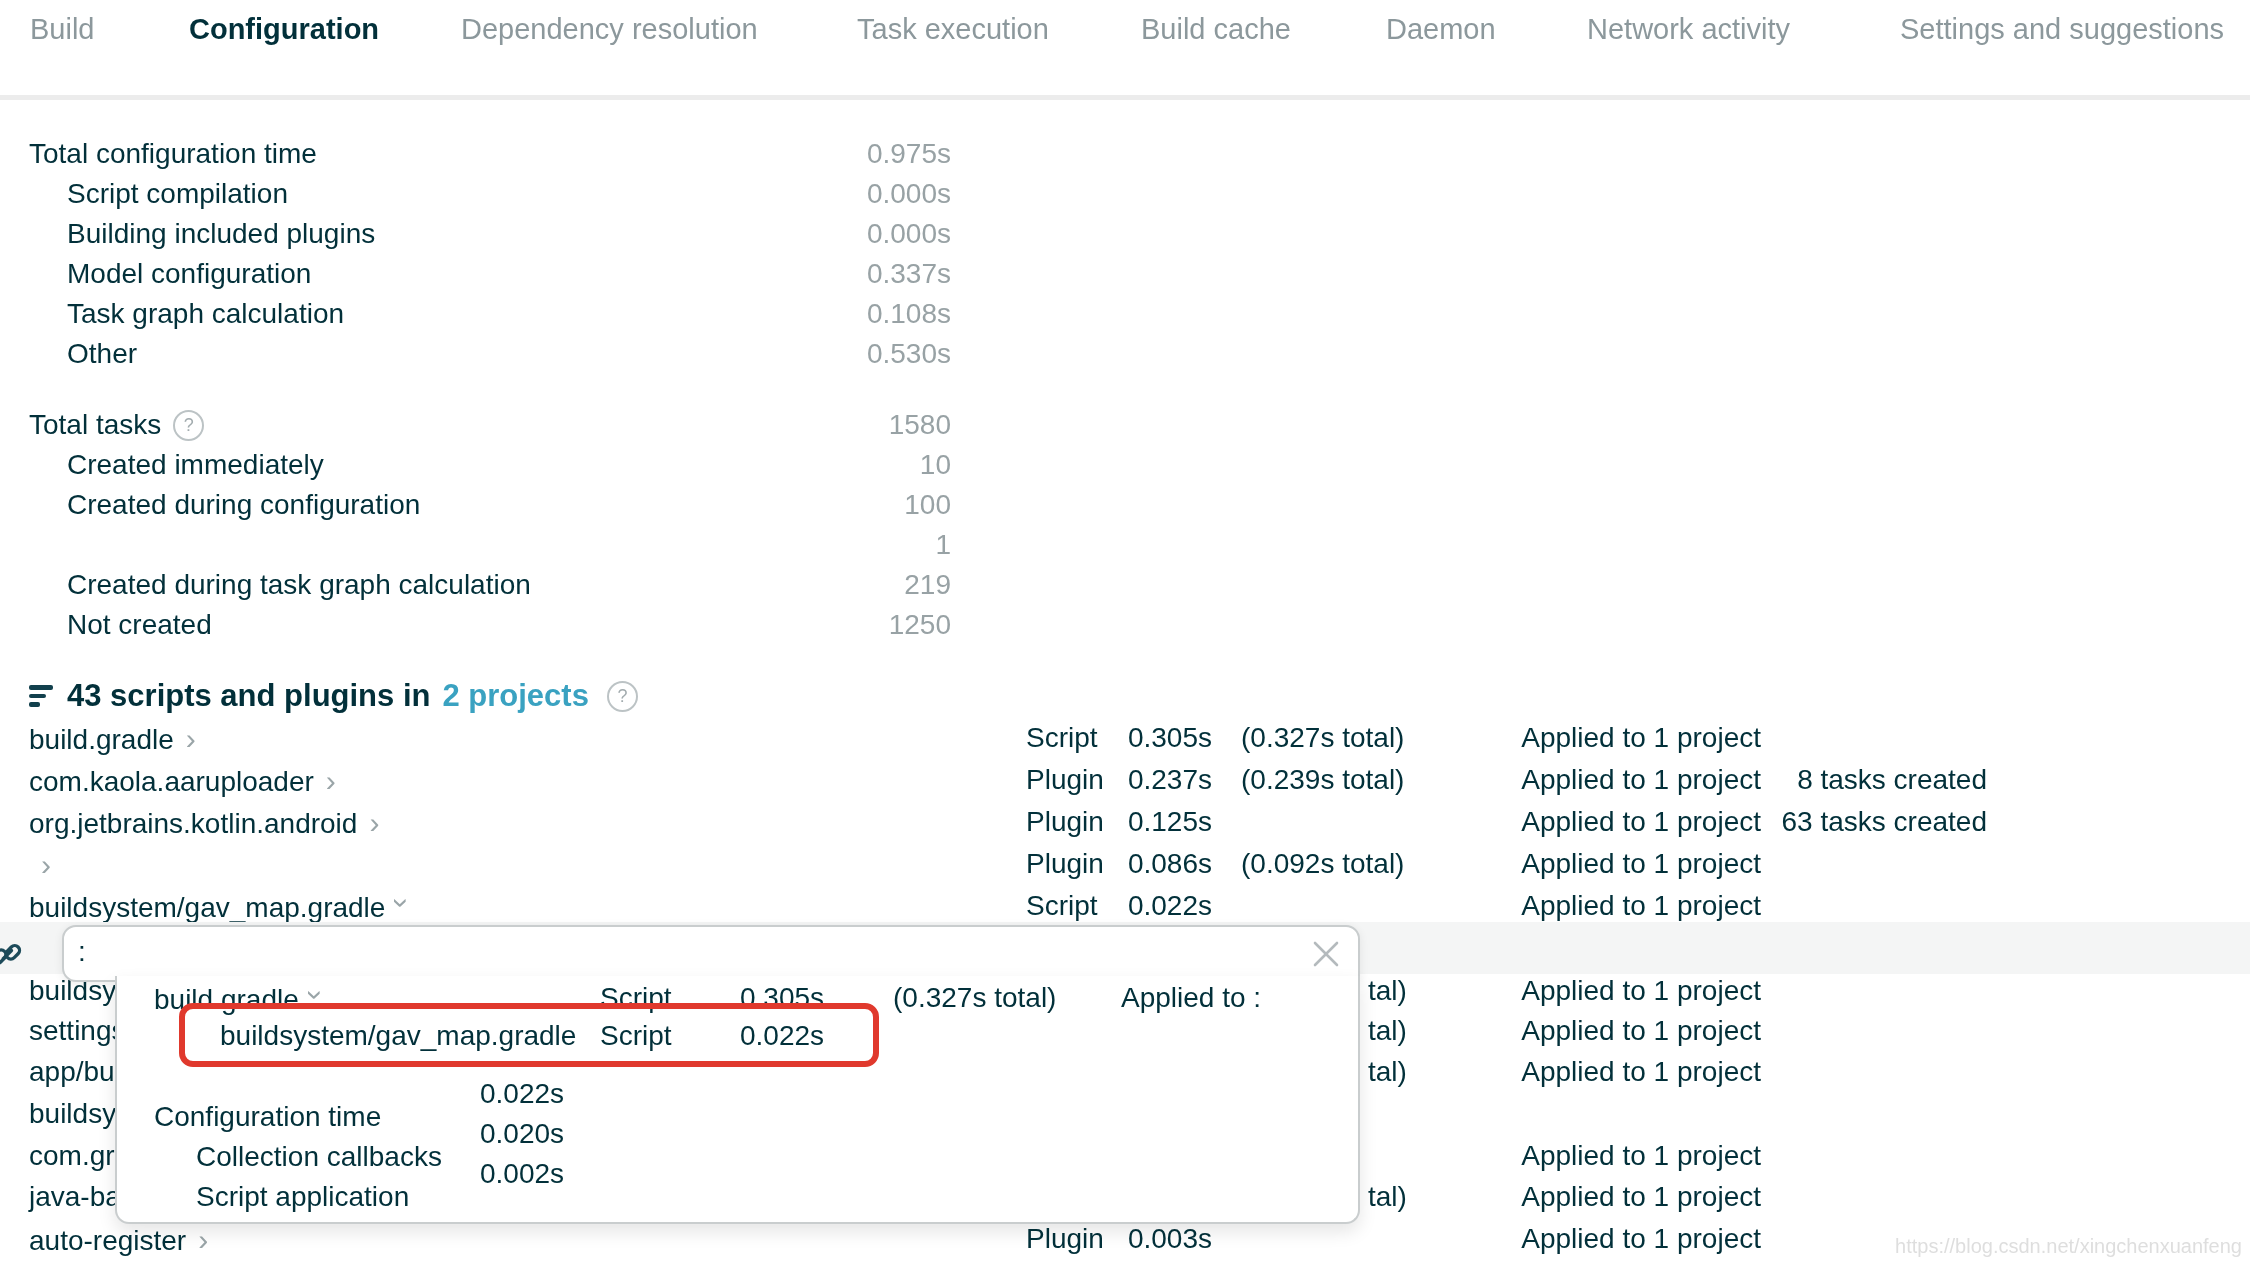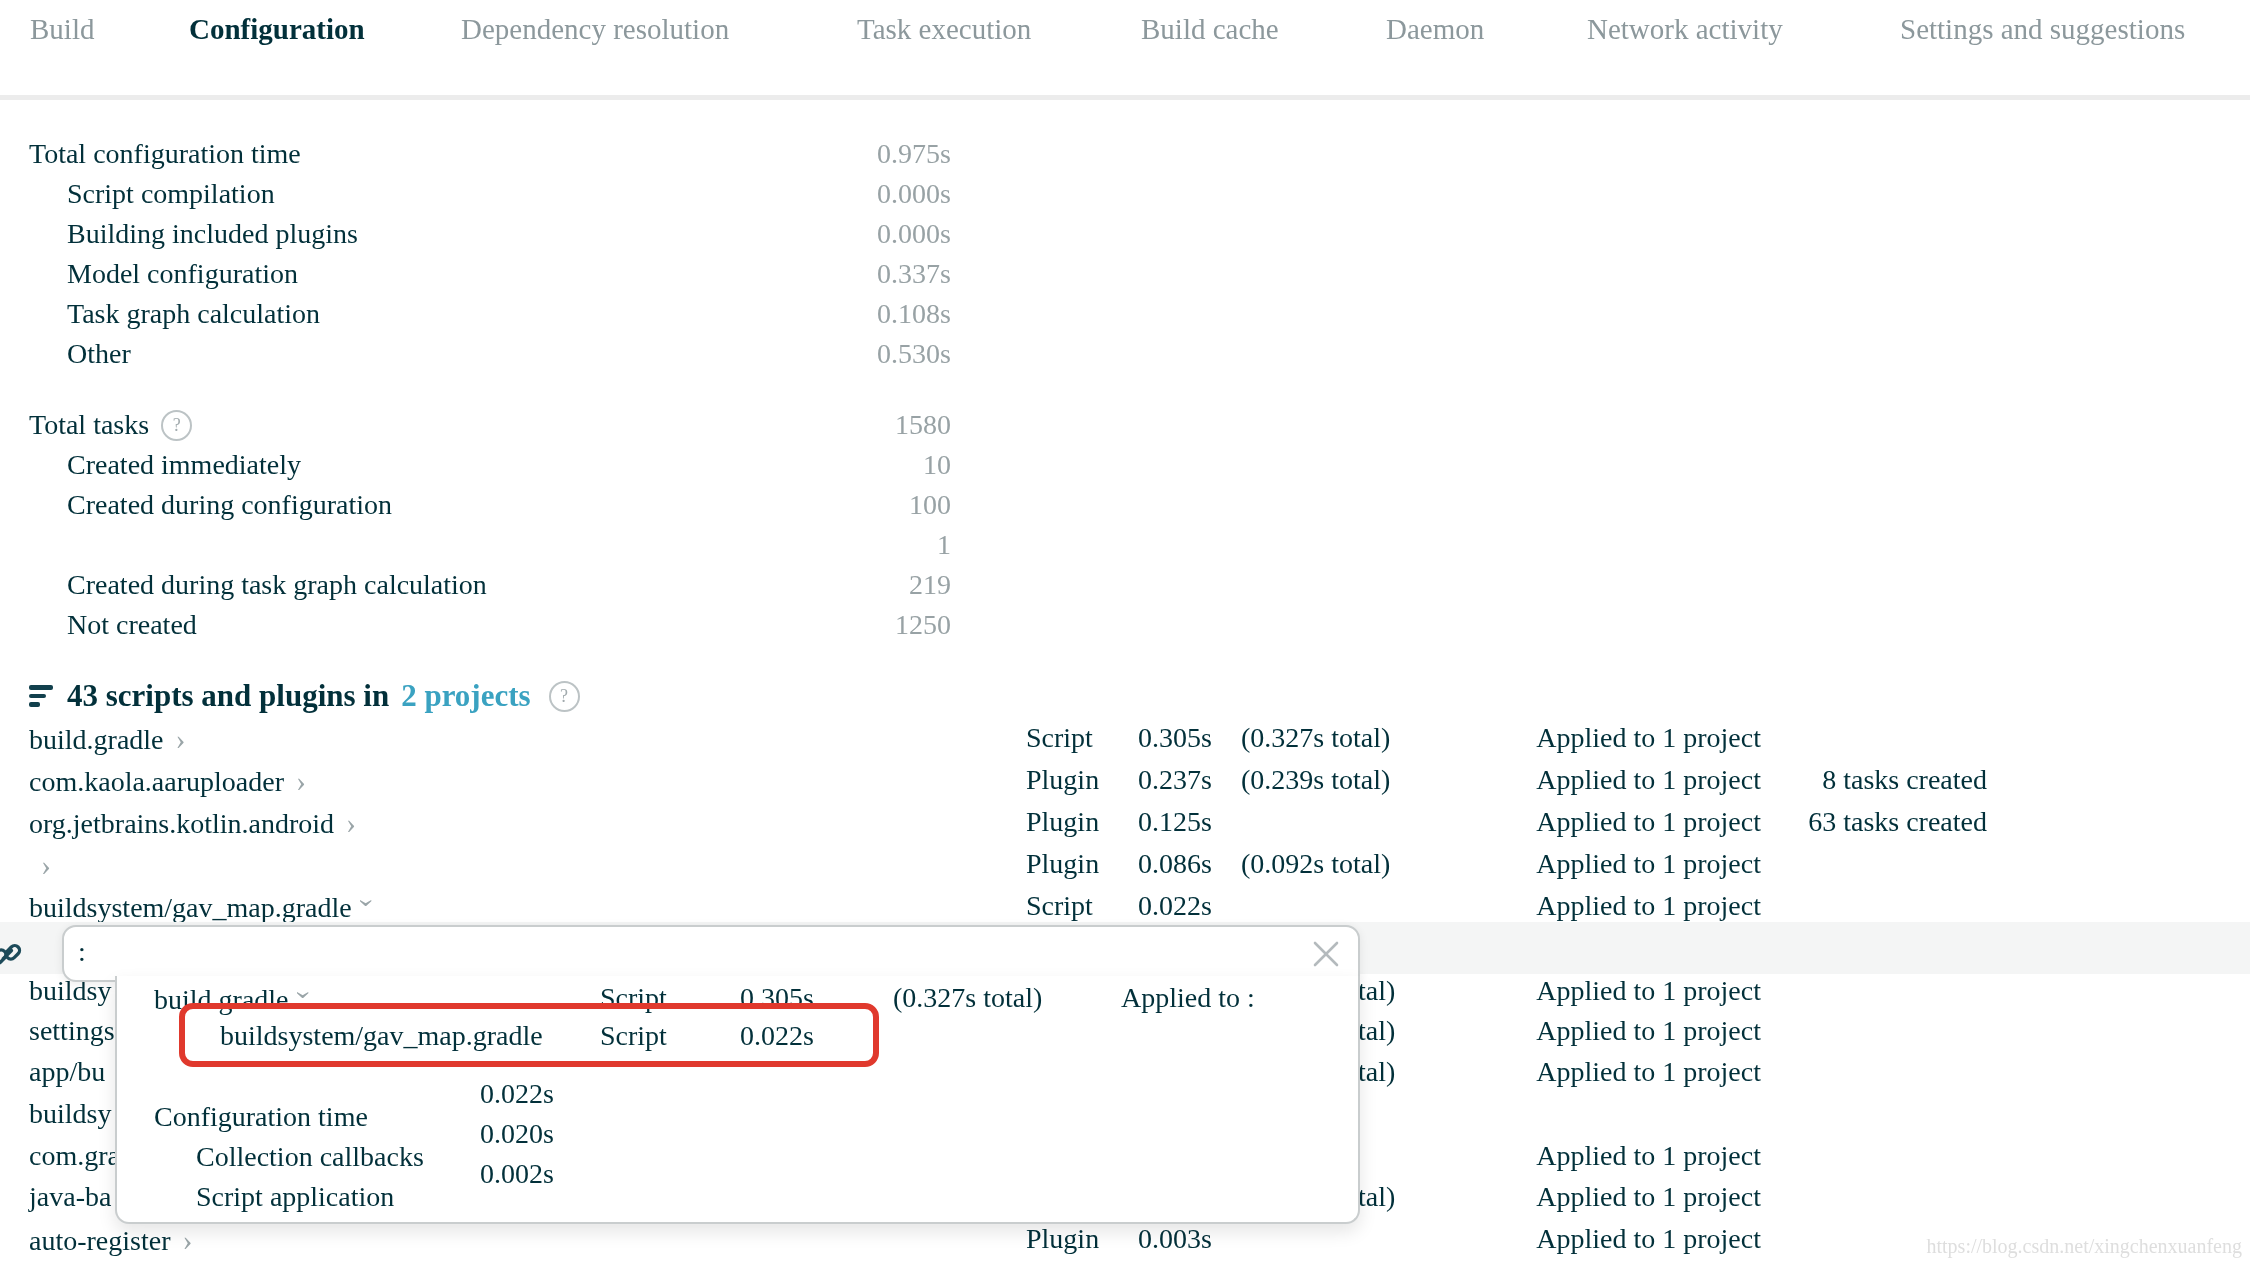--- a/index.html
+++ b/index.html
@@ -1,18 +1,18 @@
 <!DOCTYPE html>
 <html style="--dark: #02303a; --navgray: #8c989c; --valgray: #98a2a5; --link: #3aa2c1; --red: #e0392d; --pborder: #c9cdce;"><head>
 <meta charset="utf-8">
 <style>
   html,body{margin:0;padding:0;background:#fff;}
   #app{
     position:relative;width:2250px;height:1268px;overflow:hidden;background:#fff;
-    font-family:Liberation Serif, serif;color:var(--dark,#02303a);
+    font-family:Liberation Sans, sans-serif;color:var(--dark,#02303a);
     font-size:28px;
   }
   
   .nav-item{position:absolute;top:13px;font-size:29px;color:var(--navgray,#8c989c);cursor:pointer;white-space:nowrap;}
   .nav-item.active{color:var(--dark,#02303a);font-weight:bold;}
   .nav-divider{position:absolute;left:0;top:95px;width:100%;height:5px;background:#ececec;}
   
   .srow{position:absolute;left:0;width:100%;height:34px;}
   .s-label{position:absolute;left:29px;white-space:nowrap;display:flex;align-items:center;gap:12px;}
   .s-label.indent{left:67px;}
@@ -28,21 +28,21 @@
   .help-icon{display:inline-flex;align-items:center;justify-content:center;width:27px;height:27px;border:2px solid #bcc3c5;border-radius:50%;color:#a2abae;font-size:18px;font-weight:normal;cursor:pointer;flex:0 0 auto;}
   .help-icon::after{content:"?";}
   
   .lrow{position:absolute;left:0;width:100%;height:34px;cursor:pointer;}
   .c-name{position:absolute;left:29px;white-space:nowrap;}
   .c-type{position:absolute;left:1026px;}
   .c-time{position:absolute;left:1040px;width:172px;text-align:right;}
   .c-total{position:absolute;left:1241px;white-space:nowrap;}
   .c-applied{position:absolute;left:1380px;width:381px;text-align:right;white-space:nowrap;}
   .c-tasks{position:absolute;left:1760px;width:227px;text-align:right;white-space:nowrap;}
-  .c-frag{position:absolute;left:1358px;white-space:nowrap;}
+  .c-frag{position:absolute;left:1358px;white-space:nowrap;padding-left:10px;}
   .chev-r{color:#9aa5a8;font-size:30px;margin-left:12px;}
   .chev-r::after{content:"\203A";}
   .chev-d{display:inline-block;color:#9aa5a8;font-size:30px;margin-left:12px;transform:rotate(90deg) translateX(-4px);}
   .chev-d::after{content:"\203A";}
   
   .band{position:absolute;left:0;top:922px;width:100%;height:52px;background:#f4f5f5;}
   .link-anchor{position:absolute;left:-16px;top:932px;z-index:2;}
   
   .popup-tab{position:absolute;left:62px;top:925px;width:1294px;height:53px;background:#fff;
     border:2px solid var(--pborder,#c9cdce);border-radius:14px 14px 0 14px;z-index:19;

